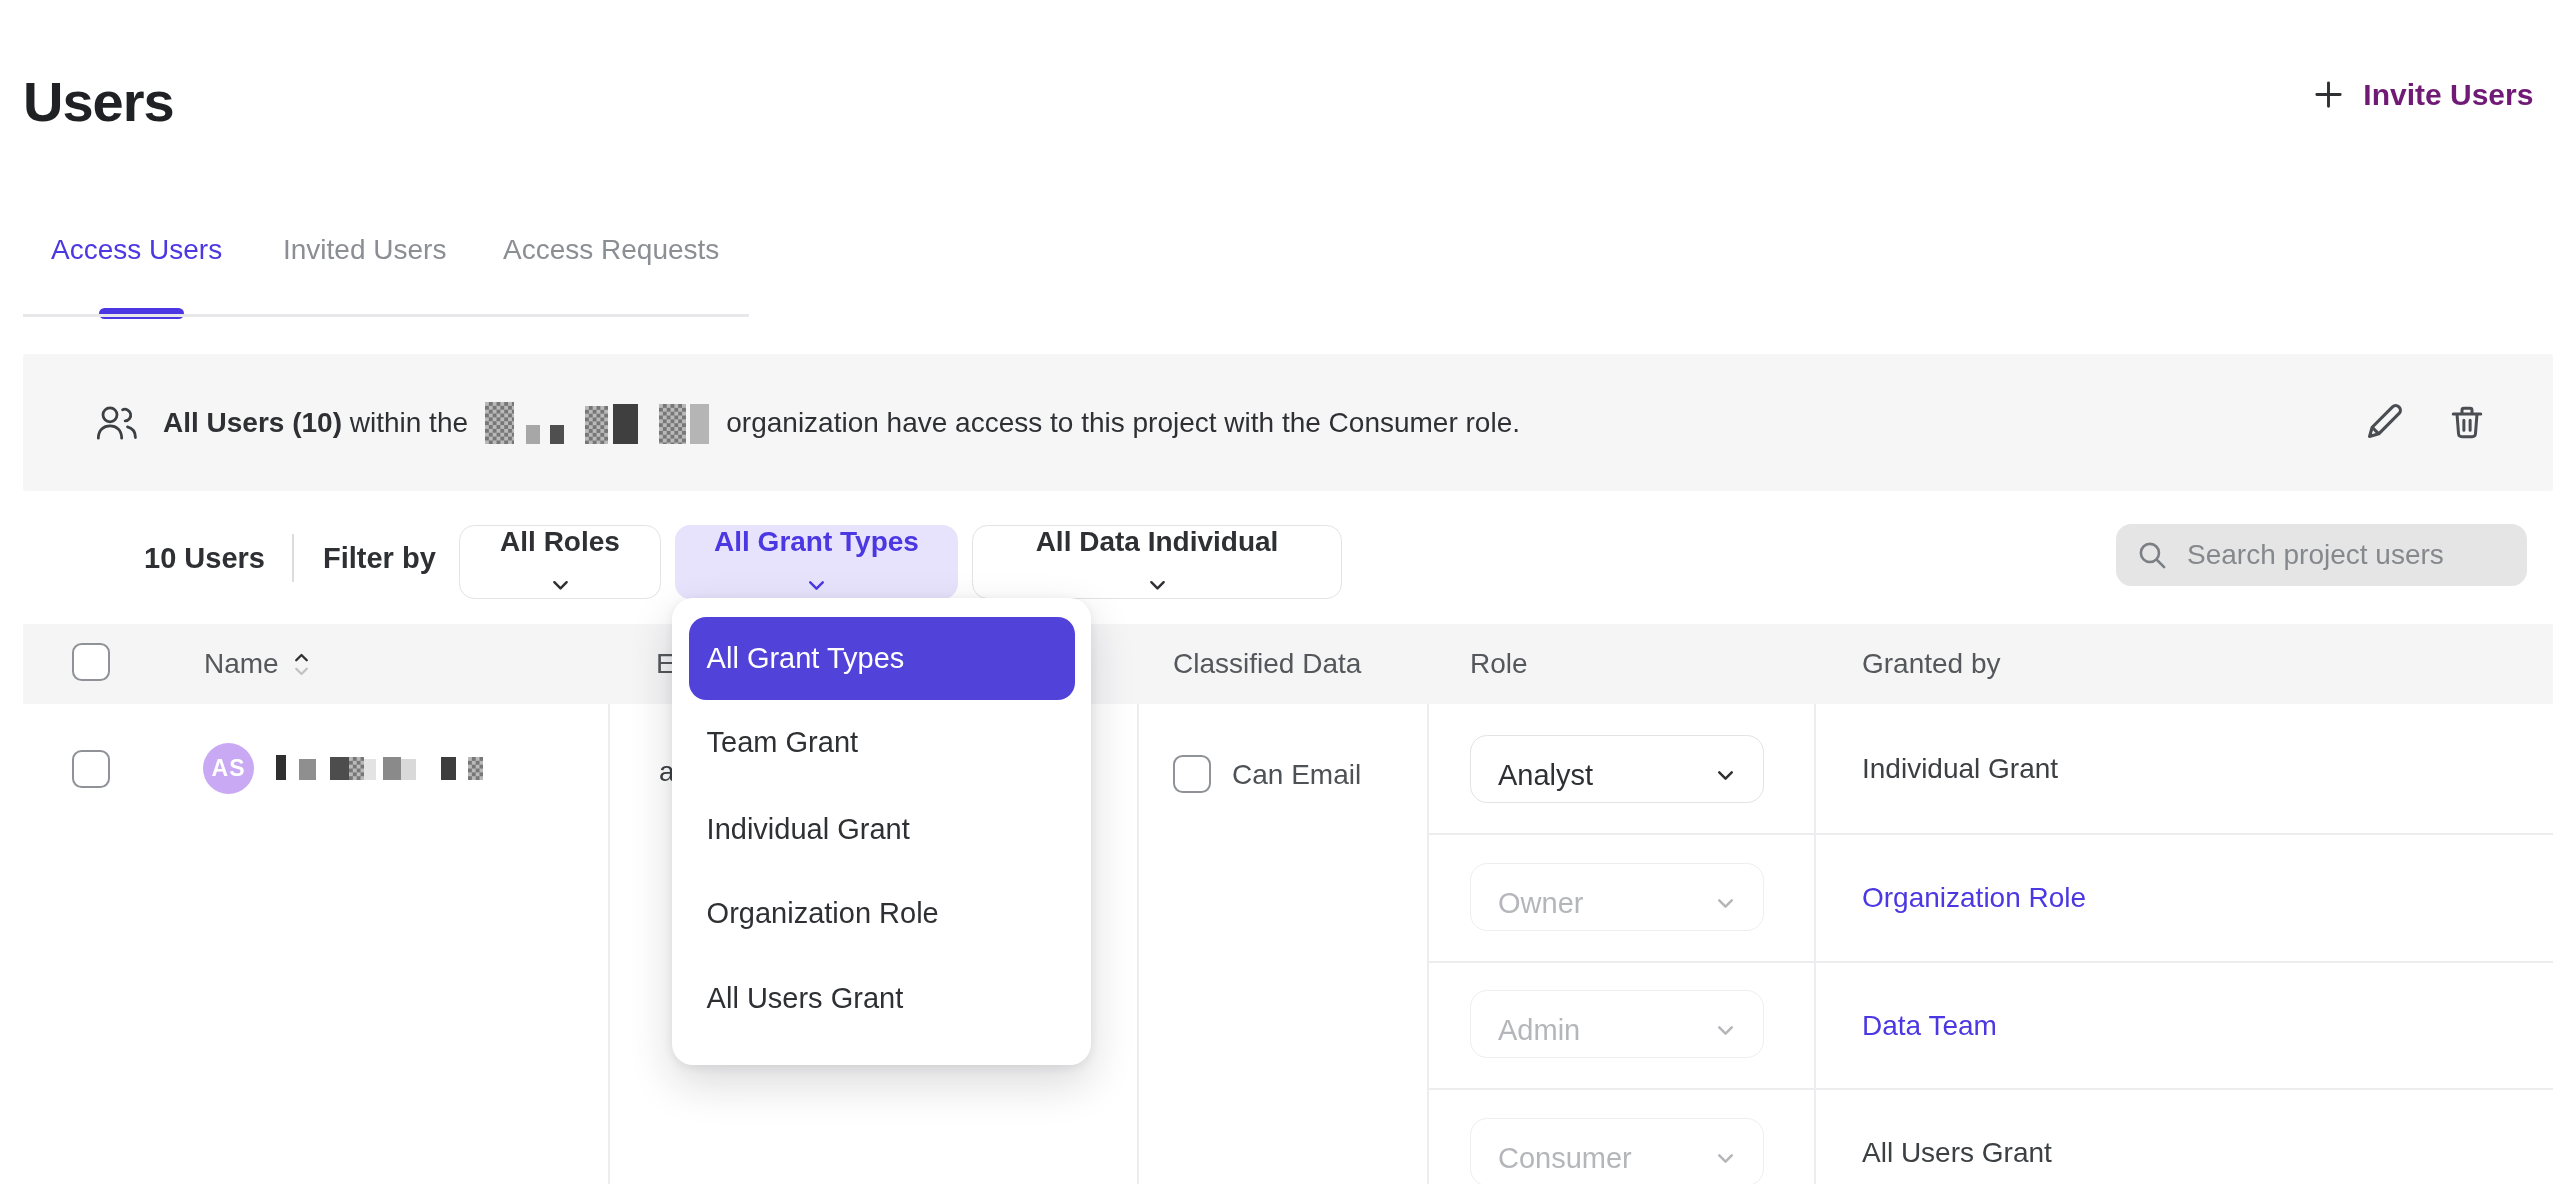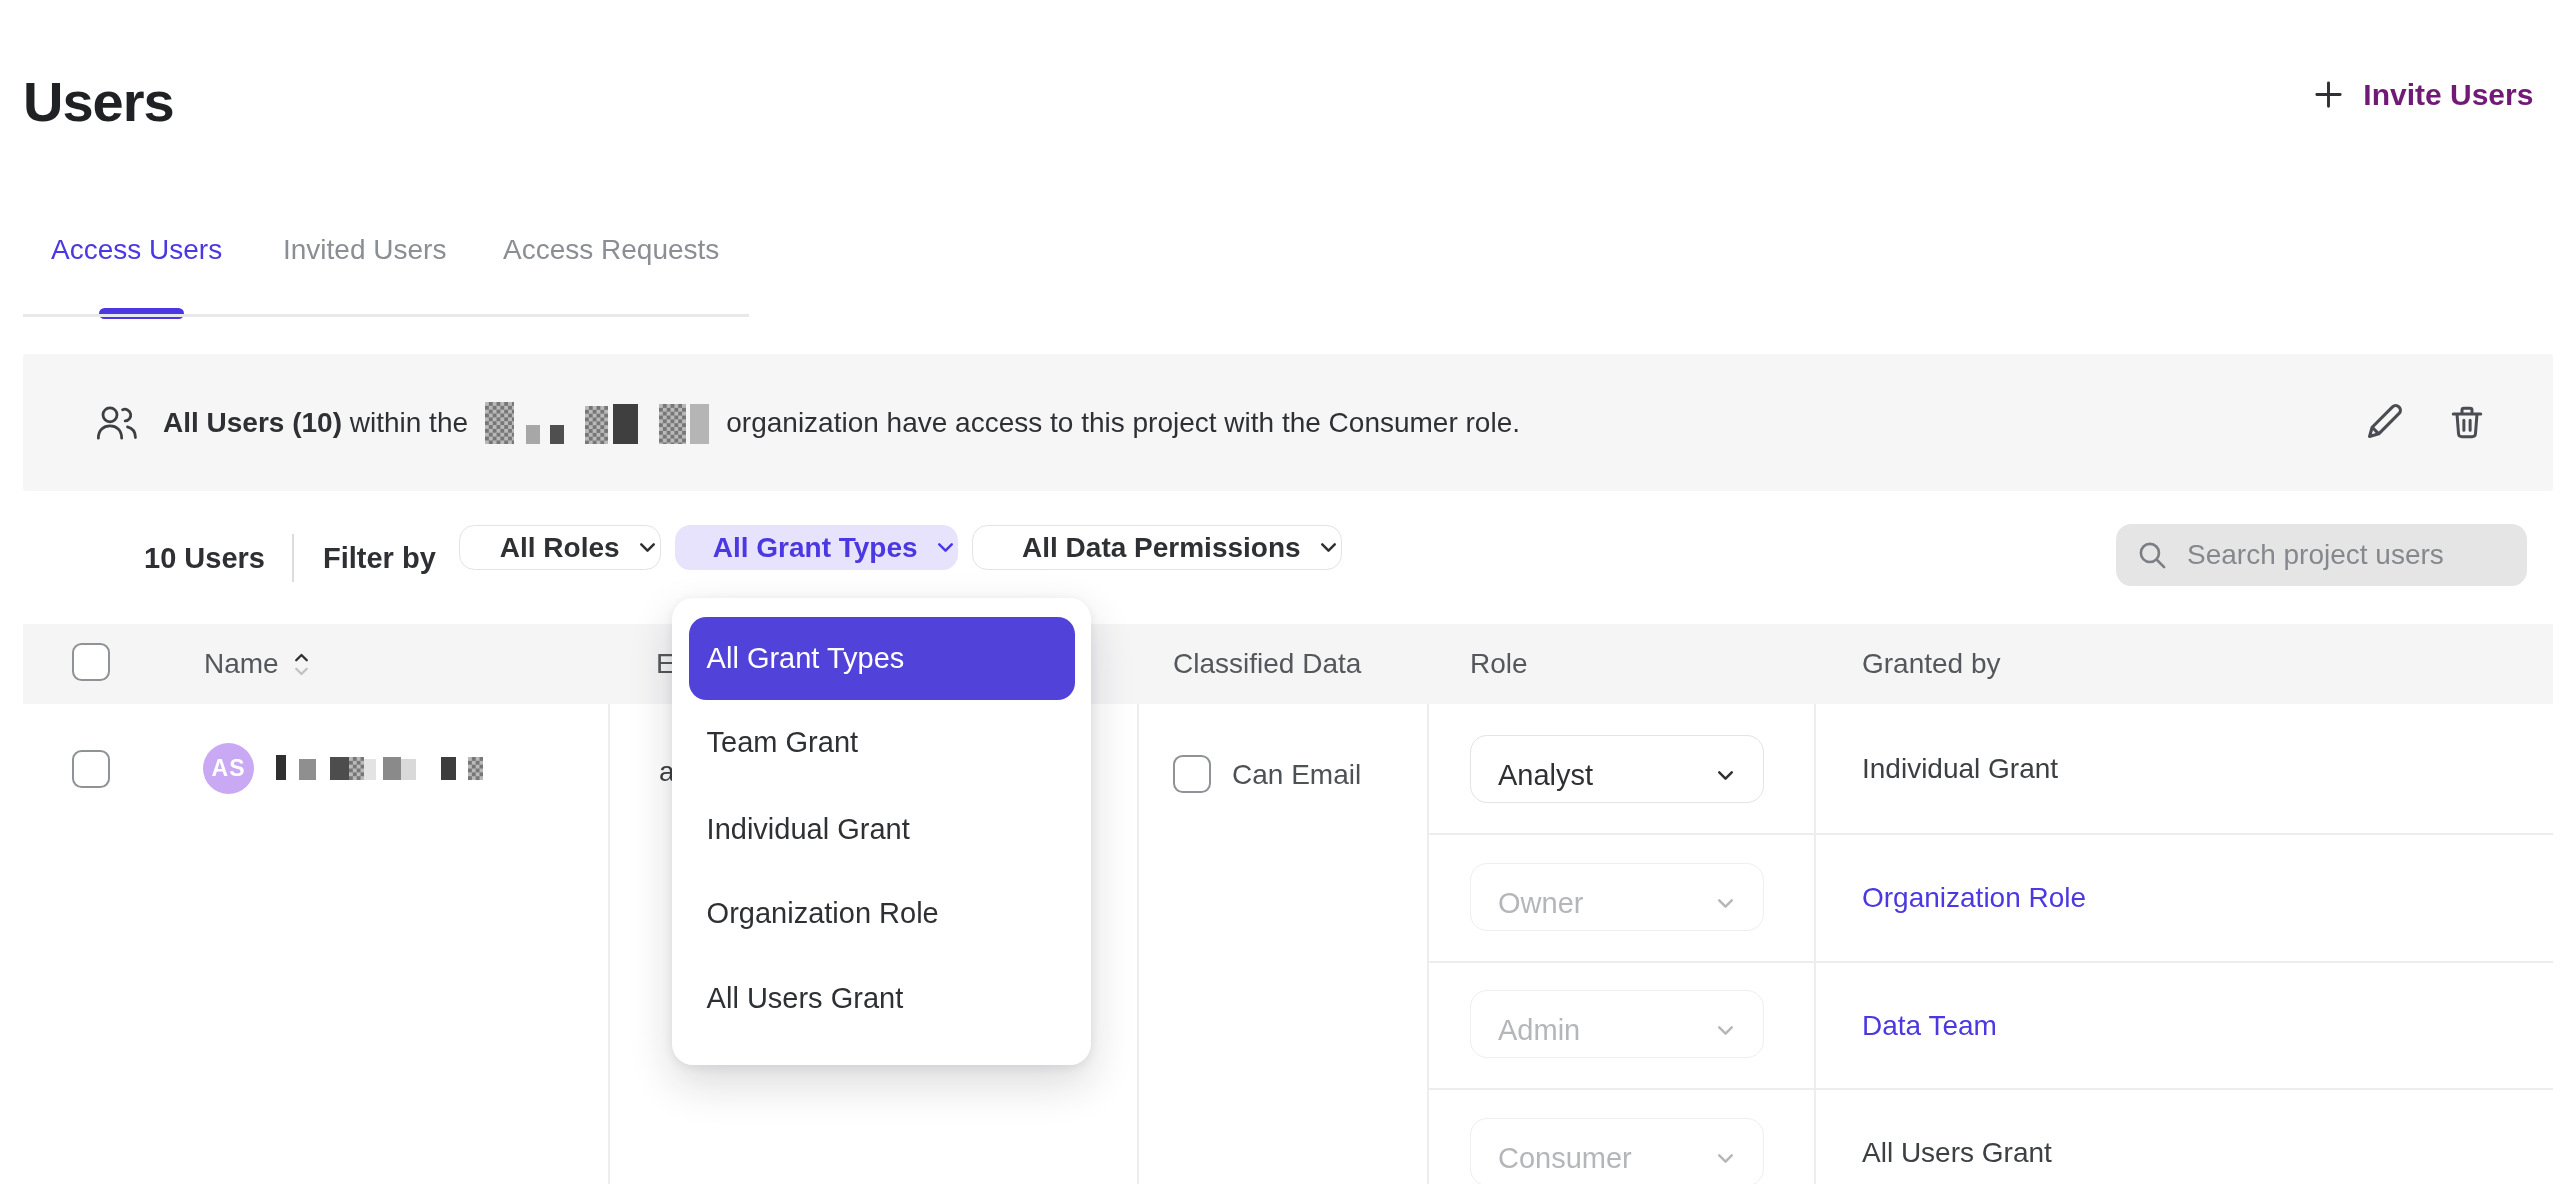--- a/index.html
+++ b/index.html
@@ -30,21 +30,21 @@
 
   
   .redact { display:inline-flex; align-items:flex-end; gap:0; }
   .redact i { display:inline-block; }
   .px { background:repeating-conic-gradient(#777 0 25%, #b9b9b9 0 50%); background-size:7.7px 7.7px; }
 
   
   .tb-count { left:144px; top:494px; font-size:29px; font-weight:700; }
   .tb-sep { left:292px; top:486px; width:1.9px; height:48px; background:#dcdcde; }
   .tb-filterby { left:323px; top:494px; font-size:29px; font-weight:700; }
-  .fbtn { top:477px; height:45px; border-radius:15.4px; display:flex; align-items:center; justify-content:flex-end; gap:15.4px; font-size:28px; font-weight:600; cursor:pointer; }
+  .fbtn { top:477px; height:74px; border-radius:15.4px; display:flex; align-items:center; justify-content:center; gap:15.4px; font-size:28px; font-weight:600; cursor:pointer;flex-direction:column; }
   .fbtn.plain { background:#fff; border:1.9px solid #e3e3e5; color:#2e3033; }
   .fbtn.chip { background:#e7e3fc; border:none; color:#4b38e2; }
   .search-box { left:2116px; top:476px; width:411px; height:62px; background:#e5e5e5; border-radius:15.4px; display:flex; align-items:center; gap:19px; padding:0 21px; }
   .search-box input { border:none; outline:none; background:transparent; font-size:28px; color:#3c4043; width:317px; font-family:inherit; }
   .search-box input::placeholder { color:#85888c; }
 
   
   .thead { left:23px; top:576px; width:2530px; height:80px; background:#f5f5f6; }
   .th { position:absolute; top:0; height:80px; display:flex; align-items:center; font-size:28px; font-weight:500; color:#54575b; gap:13.4px; }
   .cbx { width:38px; height:38px; border:2.9px solid #8f9296; border-radius:9.6px; background:#fff; cursor:pointer; }
@@ -148,21 +148,21 @@
 </div>
 
 <div class="abs fbtn chip" style="left:675px;width:283px;">
   <span>All Grant Types</span>
   <svg width="25" height="25" viewBox="0 0 24 24">
     <path d="M6 9l6 6 6-6" fill="none" stroke="#4b38e2" stroke-width="2.4" stroke-linecap="round" stroke-linejoin="round"></path>
   </svg>
 </div>
 
 <div class="abs fbtn plain" style="left:972px;width:370px;">
-  <span>All Data Permissions</span>
+  <span>All Data Individual</span>
   <svg width="25" height="25" viewBox="0 0 24 24">
     <path d="M6 9l6 6 6-6" fill="none" stroke="#2e3033" stroke-width="2.4" stroke-linecap="round" stroke-linejoin="round"></path>
   </svg>
 </div>
 
 <div class="abs search-box">
   <svg width="31" height="31" viewBox="0 0 24 24">
     <circle cx="10" cy="10" r="7" fill="none" stroke="#7b7e83" stroke-width="2"></circle>
     <path d="M15.3 15.3L21 21" fill="none" stroke="#7b7e83" stroke-width="2" stroke-linecap="round"></path>
   </svg>

